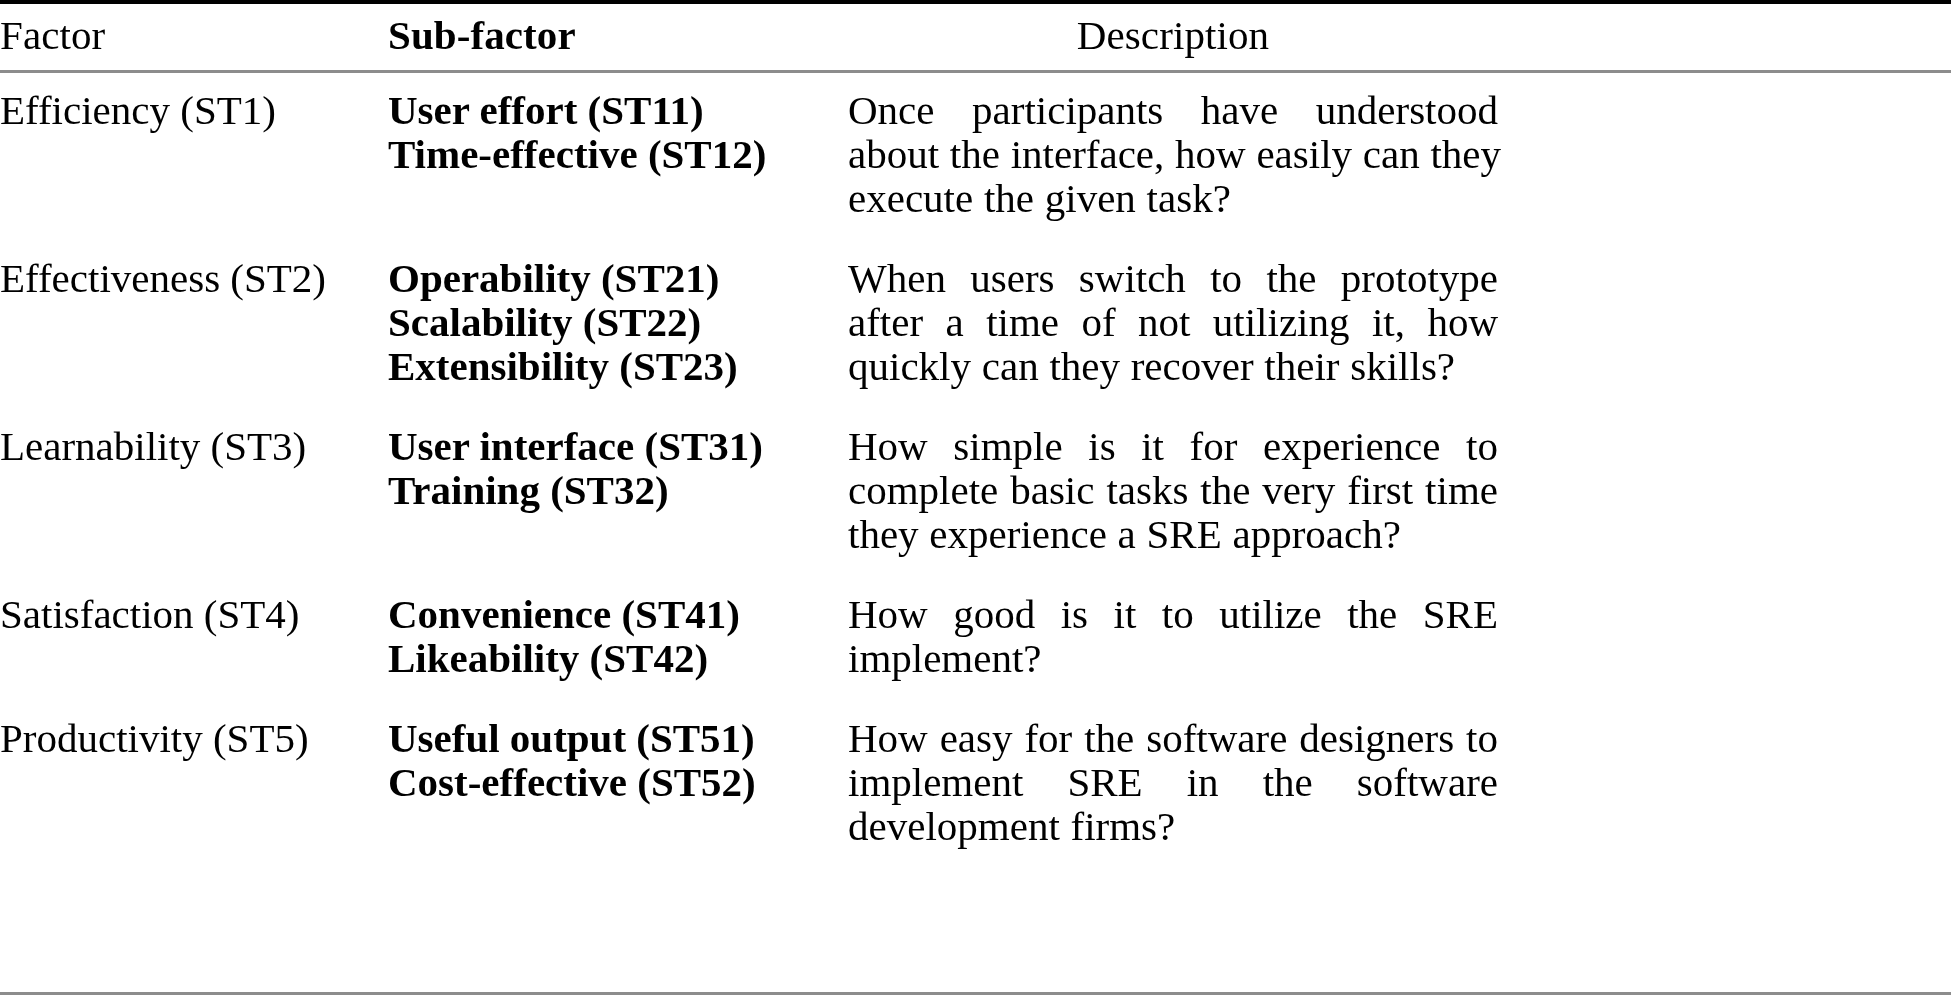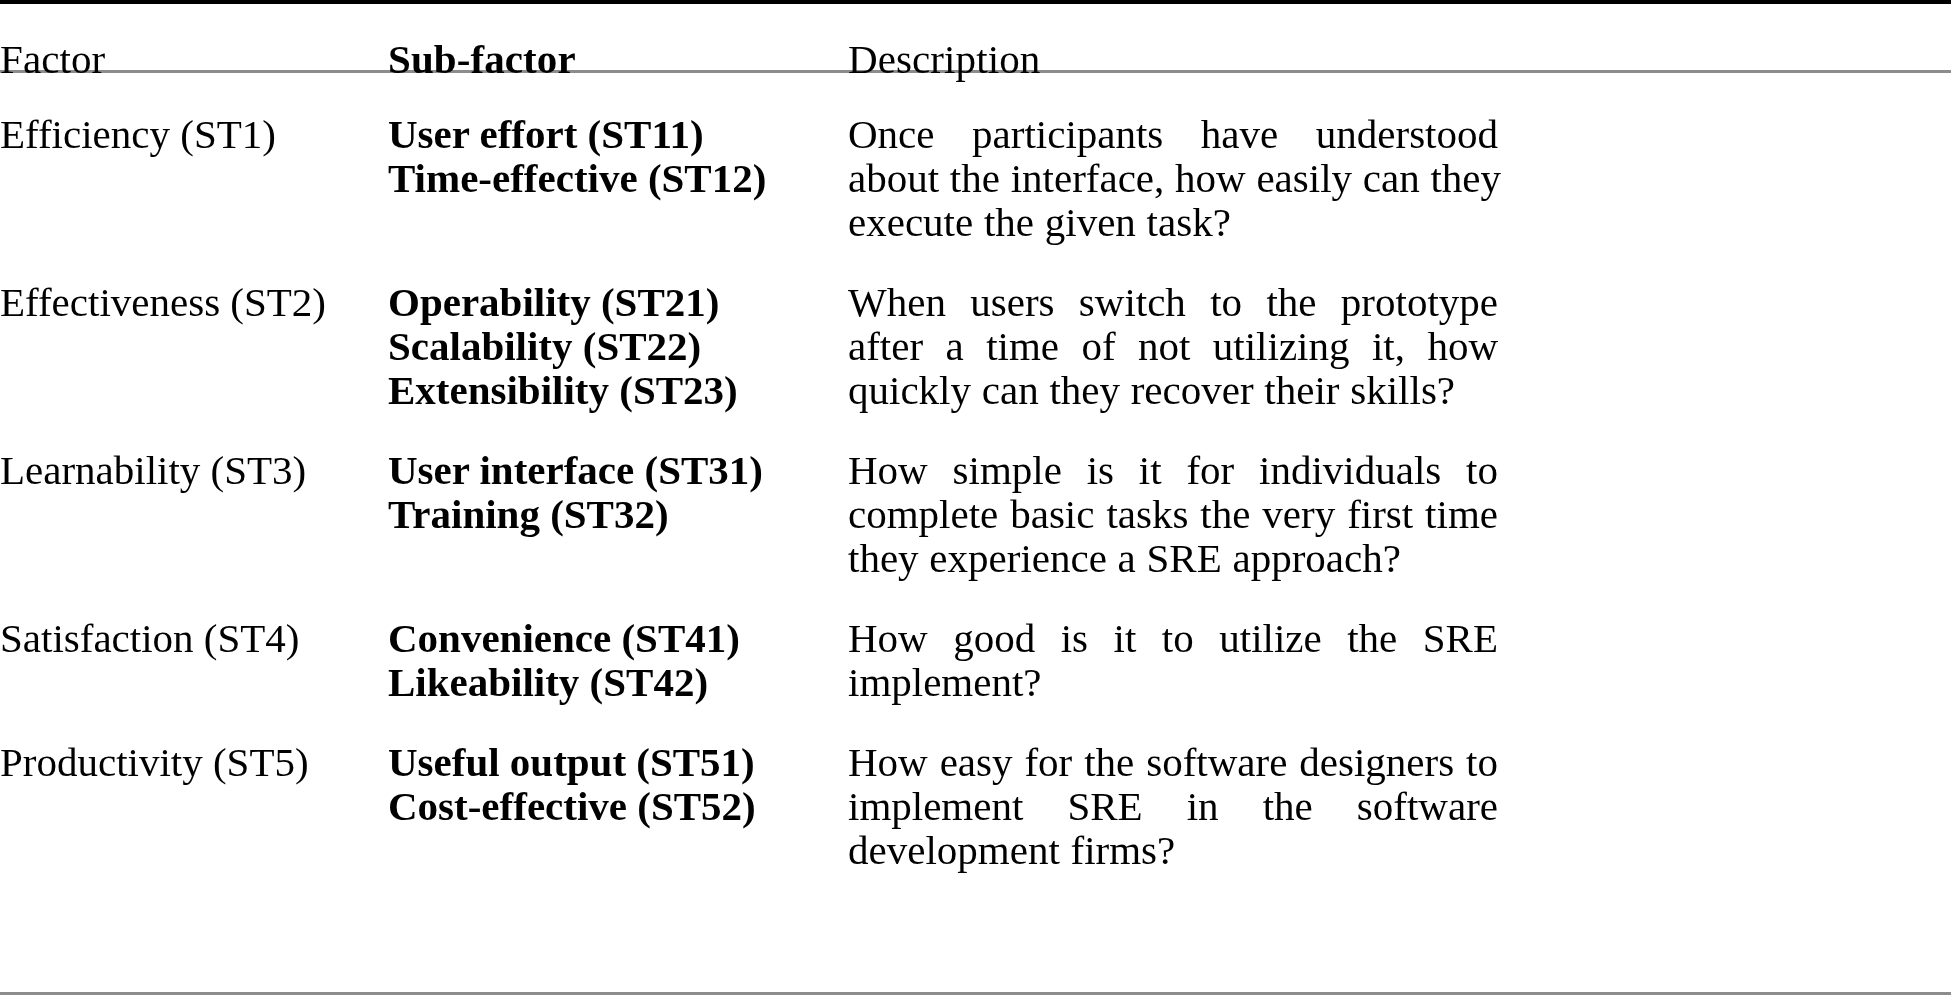--- a/index.html
+++ b/index.html
@@ -67,25 +67,25 @@
   .col-sub {
     width: 460px;
     flex: 0 0 460px;
     box-sizing: border-box;
     font-weight: bold;
   }
   .col-desc {
     width: 650px;
     flex: 0 0 650px;
     box-sizing: border-box;
+    text-align: center;
   }
 
   .head-row {
     height: 58px;
-    margin-top: 24px;
   }
   .head-row .cell {
     font-size: 41px;
     line-height: 70px;
     letter-spacing: 0.1px;
   }
 
   .body-rows {
     padding-top: 14px;
   }
@@ -187,21 +187,21 @@
         <div class="cell col-factor">
           <div class="factor-text">Learnability (ST3)</div>
         </div>
         <div class="cell col-sub">
           <ul class="sub-list">
             <li>User interface (ST31)</li>
             <li>Training (ST32)</li>
           </ul>
         </div>
         <div class="cell col-desc desc-text">
-          <span class="desc-line">How simple is it for individuals to</span>
+          <span class="desc-line">How simple is it for experience to</span>
           <span class="desc-line">complete basic tasks the very first time</span>
           <span class="desc-line last">they experience a SRE approach?</span>
         </div>
       </div>
 
       <div class="row data-row">
         <div class="cell col-factor">
           <div class="factor-text">Satisfaction (ST4)</div>
         </div>
         <div class="cell col-sub">

